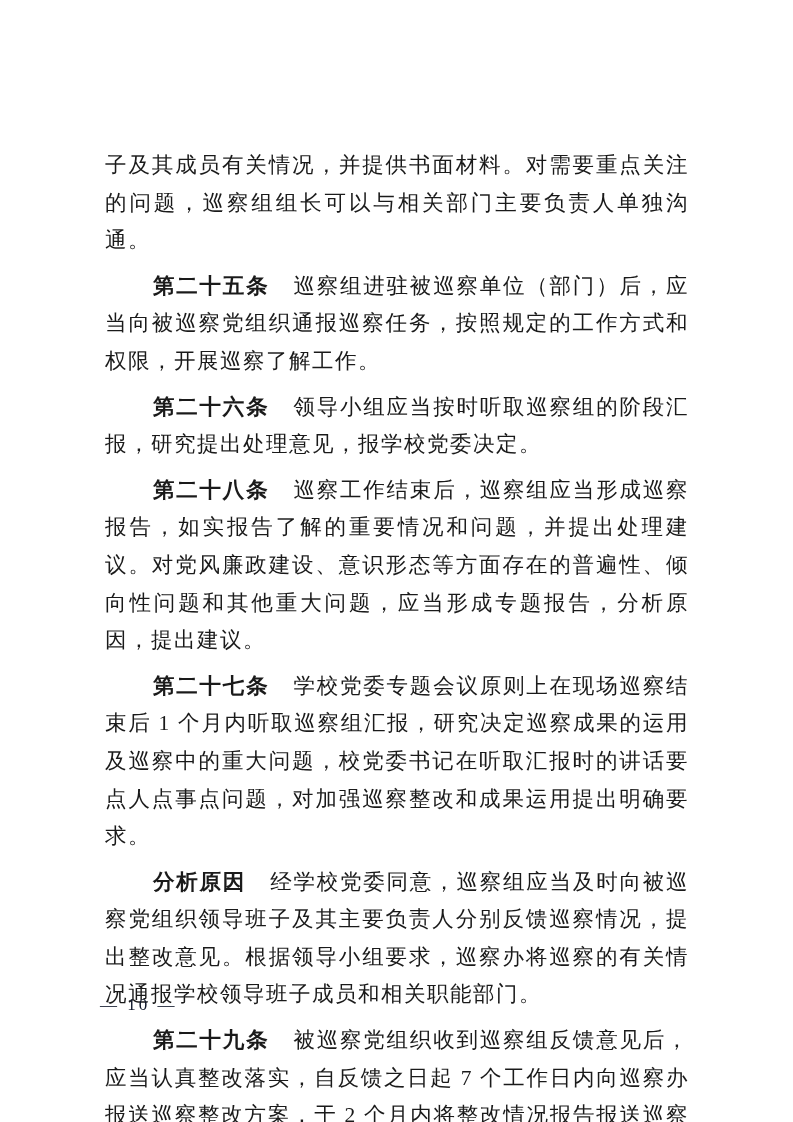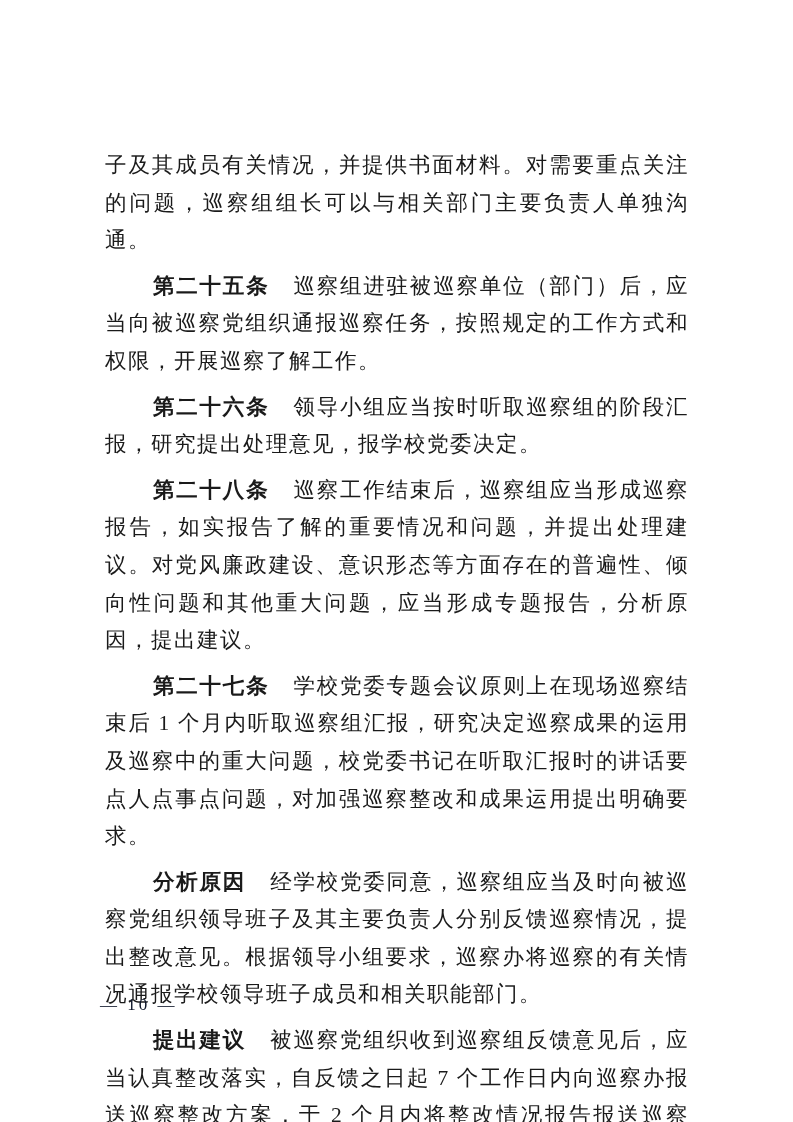--- a/index.html
+++ b/index.html
@@ -53,16 +53,16 @@
 <body>
 
 <div class="page">
   <div class="content" id="paragraphs">
       <p class="para">子及其成员有关情况，并提供书面材料。对需要重点关注的问题，巡察组组长可以与相关部门主要负责人单独沟通。</p>
       <p class="para indent"><span class="article-label">第二十五条</span>巡察组进驻被巡察单位（部门）后，应当向被巡察党组织通报巡察任务，按照规定的工作方式和权限，开展巡察了解工作。</p>
       <p class="para indent"><span class="article-label">第二十六条</span>领导小组应当按时听取巡察组的阶段汇报，研究提出处理意见，报学校党委决定。</p>
       <p class="para indent"><span class="article-label">第二十八条</span>巡察工作结束后，巡察组应当形成巡察报告，如实报告了解的重要情况和问题，并提出处理建议。对党风廉政建设、意识形态等方面存在的普遍性、倾向性问题和其他重大问题，应当形成专题报告，分析原因，提出建议。</p>
       <p class="para indent"><span class="article-label">第二十七条</span>学校党委专题会议原则上在现场巡察结束后 1 个月内听取巡察组汇报，研究决定巡察成果的运用及巡察中的重大问题，校党委书记在听取汇报时的讲话要点人点事点问题，对加强巡察整改和成果运用提出明确要求。</p>
       <p class="para indent"><span class="article-label">分析原因</span>经学校党委同意，巡察组应当及时向被巡察党组织领导班子及其主要负责人分别反馈巡察情况，提出整改意见。根据领导小组要求，巡察办将巡察的有关情况通报学校领导班子成员和相关职能部门。</p>
-      <p class="para indent"><span class="article-label">提出建议</span>被巡察党组织收到巡察组反馈意见后，应当认真整改落实，自反馈之日起 7 个工作日内向巡察办报送巡察整改方案，于 2 个月内将整改情况报告报送巡察办。被巡察党组织对落</p>
+      <p class="para indent"><span class="article-label">第二十九条</span>被巡察党组织收到巡察组反馈意见后，应当认真整改落实，自反馈之日起 7 个工作日内向巡察办报送巡察整改方案，于 2 个月内将整改情况报告报送巡察办。被巡察党组织对落</p>
     </div>
   <div class="page-number">— 10 —</div>
 </div>
 
 </body></html>

